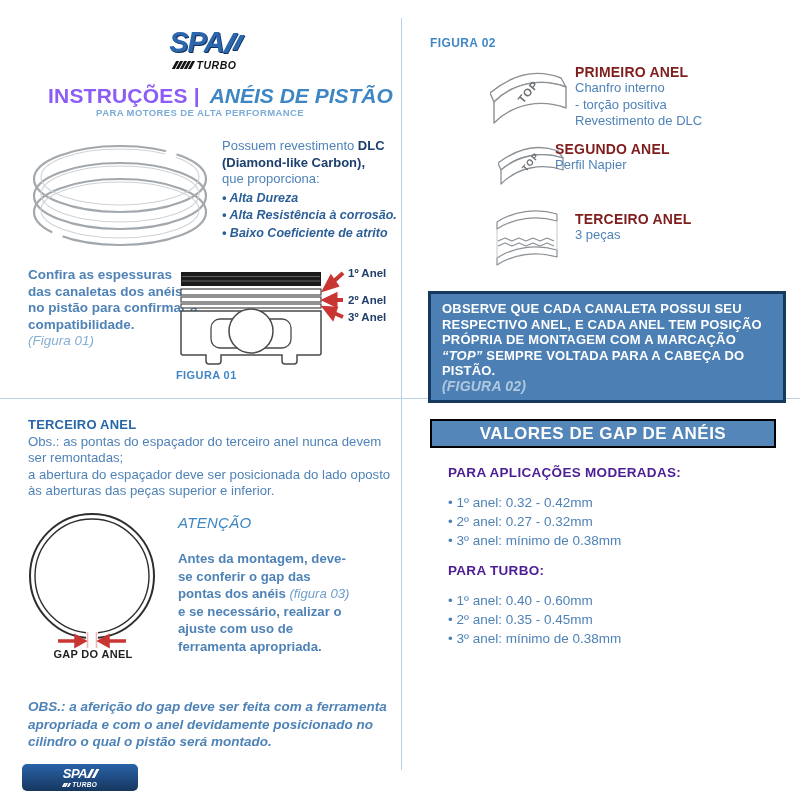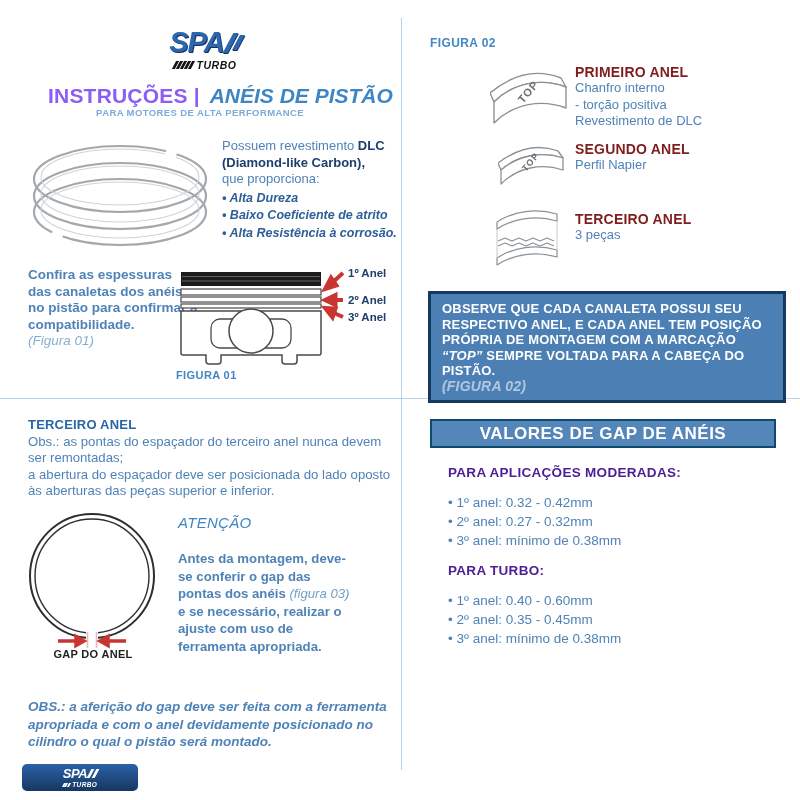--- a/index.html
+++ b/index.html
@@ -74,34 +74,34 @@
   .footer-turbo-row{display:flex;align-items:center;gap:1px;margin-top:1px;}
   .footer-stripe{width:1.5px;height:4px;background:#fff;transform:skewX(-28deg);}
   .footer-turbo{font-style:italic;font-weight:900;font-size:6.5px;color:#fff;
                 letter-spacing:.4px;margin-left:2px;}
 
   
   .ring-item-text{width:200px;}
   .ring-item-title{font-size:14px;font-weight:800;color:#7f1d1d;letter-spacing:.2px;}
   .ring-item-line{font-size:13px;line-height:16.5px;color:#4f83b7;}
   .rt1{left:575px;top:64px;}
-  .rt2{left:575px;top:141px;}
+  .rt2{left:555px;top:141px;}
   .rt3{left:575px;top:211px;}
 
   
   .observe-box{left:428px;top:291px;width:358px;box-sizing:border-box;border:3px solid #16395f;
                background:#4c80b5;padding:7px 11px 6px;color:#fff;font-weight:700;
                font-size:13px;line-height:15.5px;letter-spacing:.2px;}
   .observe-top{font-style:italic;}
   .observe-ref{display:block;font-style:italic;font-weight:600;font-size:14px;
                color:rgba(235,242,248,.62);}
 
   
   .gap-header{left:430px;top:419px;width:346px;height:29px;box-sizing:border-box;
-              background:#5486ba;border:2px solid #0c4a6e;color:#fff;font-weight:800;
+              background:#5486ba;border:2px solid #000000;color:#fff;font-weight:800;
               font-size:17px;text-align:center;line-height:25px;letter-spacing:.5px;}
   .gap-sec-title{font-size:13.5px;font-weight:800;color:#4c1d95;letter-spacing:.3px;}
   .gst1{left:448px;top:465px;}
   .gst2{left:448px;top:563px;}
   .gap-sec-items{font-size:13.5px;color:#4f83b7;line-height:19px;}
   .gsi1{left:448px;top:493px;}
   .gsi2{left:448px;top:591px;}
 
   svg{display:block;}
 </style>
@@ -147,22 +147,22 @@
   <rect x="148" y="15" width="11" height="9" fill="#fff" transform="rotate(18 153 19)"></rect>
   <rect x="34" y="97" width="11" height="9" fill="#fff" transform="rotate(14 39 101)"></rect>
 </svg>
 
 <div class="abs coating">
   <span>Possuem revestimento </span><b>DLC</b><br>
   <b>(Diamond-like Carbon),</b><br>
   <span>que proporciona:</span>
   <div class="coating-bullets">
     <div>• Alta Dureza</div>
+    <div>• Alta Resistência à corrosão.</div>
     <div>• Baixo Coeficiente de atrito</div>
-    <div>• Alta Resistência à corrosão.</div>
   </div>
 </div>
 
 <div class="abs confira">
   <span>Confira as espessuras das canaletas dos anéis no pistão para confirmar a compatibilidade.</span><br>
   <span class="confira-ref">(Figura 01)</span>
 </div>
 
 <svg class="abs" style="left:175px;top:256px" width="230" height="115" viewBox="0 0 230 115">
   <rect x="6" y="16" width="140" height="14" fill="#1b1b1b"></rect>

